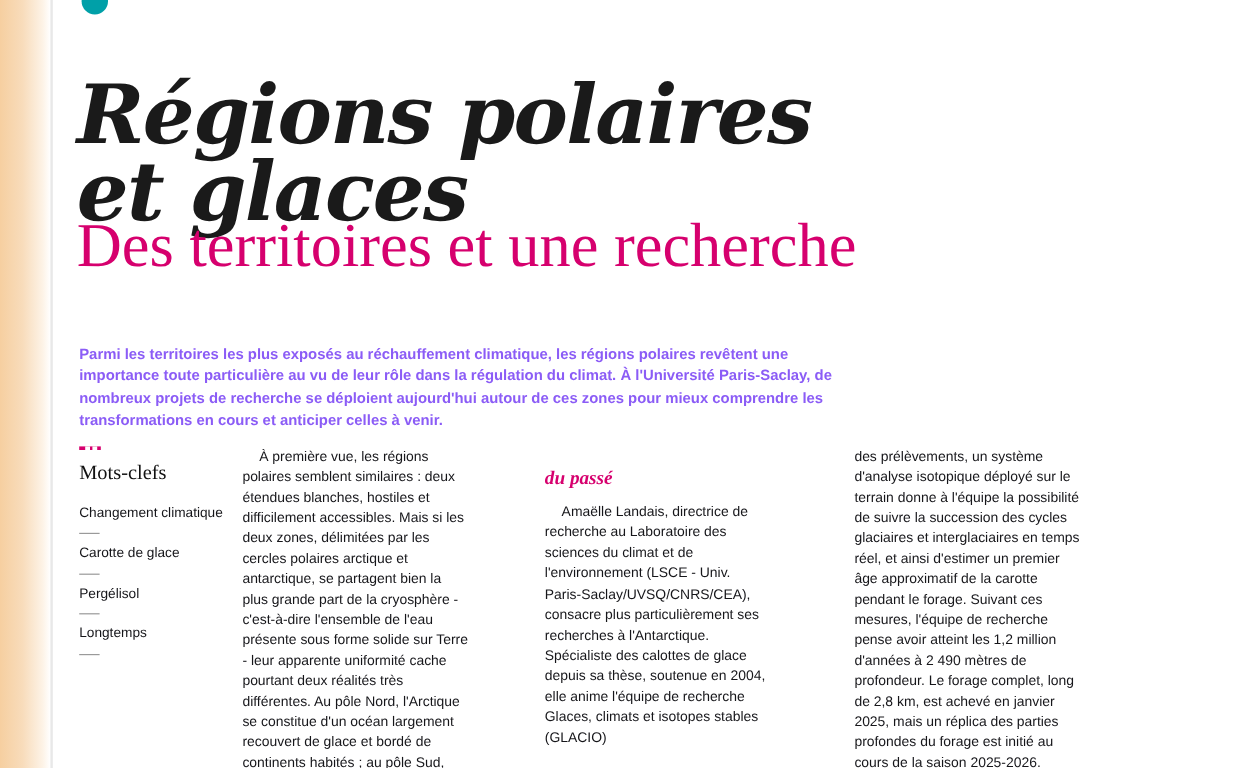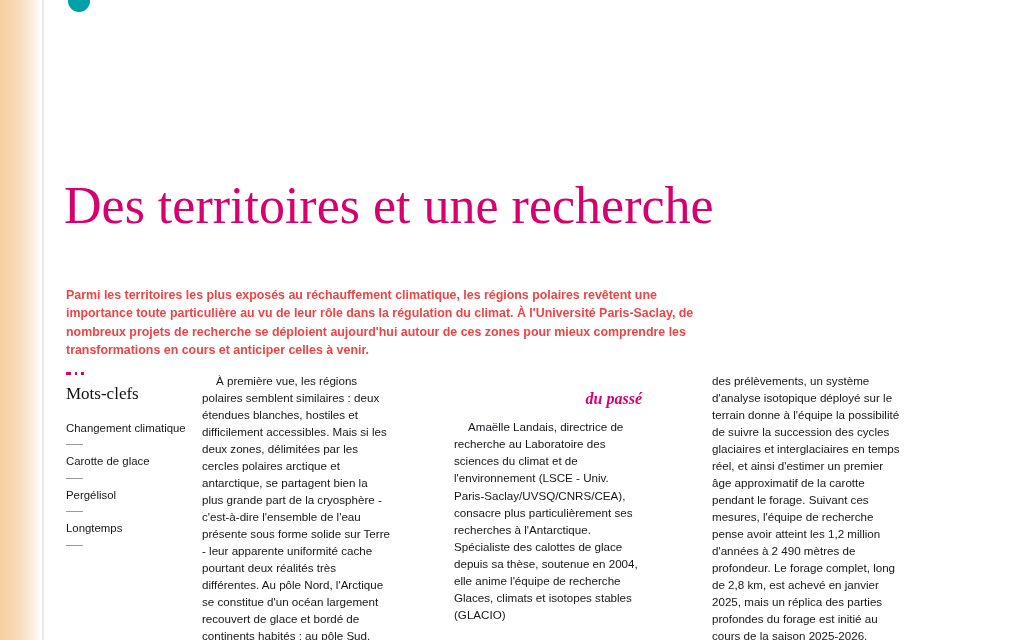--- a/index.html
+++ b/index.html
@@ -69,21 +69,21 @@
   }
 
   .standfirst {
     position: absolute;
     left: 2px; top: 286px;
     width: 648px;
     font-family: "Liberation Sans", sans-serif;
     font-weight: bold;
     font-size: 12.4px;
     line-height: 1.48;
-    color: #ef4444;
+    color: #8b5cf6;
   }
 
   
   .col {
     position: absolute;
     top: 372px;
     font-family: "Liberation Sans", sans-serif;
     font-size: 11.6px;
     line-height: 1.47;
     color: #16161a;
@@ -133,32 +133,36 @@
 
   .sec-head {
     font-family: "Liberation Serif", serif;
     font-style: italic;
     font-weight: bold;
     font-size: 16px;
     line-height: 1.15;
     color: #d6006e;
     margin: 18px 0 10px 0;
   }
-  .sec-head .hl2 { display: block; text-align: right; }
+  .sec-head .hl2 { display: block; }
 </style>
 </head>
 <body>
 
 <div class="left-band"></div>
 <div class="left-rule"></div>
 
 <div class="page">
 
   <div class="top-mark"></div>
 
+  <h1 class="title">
+    <span>Régions polaires</span>
+    <span class="line2">et glaces</span>
+  </h1>
 
   <div class="subtitle">
     <span>Des territoires et une recherche</span>
   </div>
 
   <div class="standfirst">Parmi les territoires les plus exposés au réchauffement climatique, les régions polaires revêtent une importance toute particulière au vu de leur rôle dans la régulation du climat. À l'Université Paris-Saclay, de nombreux projets de recherche se déploient aujourd'hui autour de ces zones pour mieux comprendre les transformations en cours et anticiper celles à venir.</div>
 
   <div class="col col-keywords">
     <div class="kw-dots"></div>
     <div class="kw-title">Mots-clefs</div>

